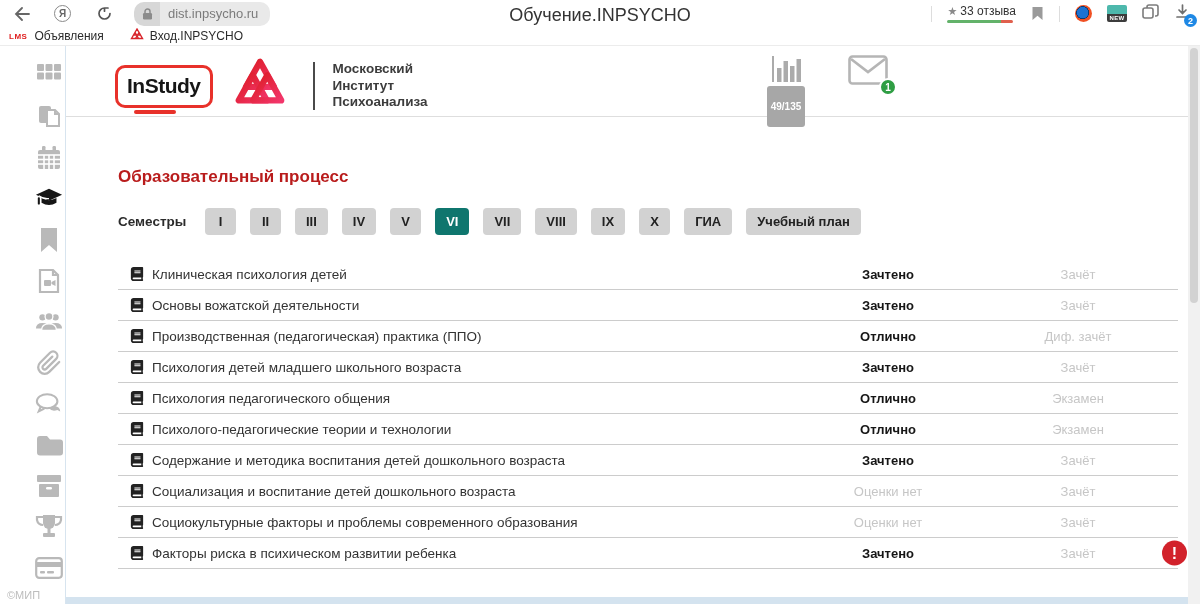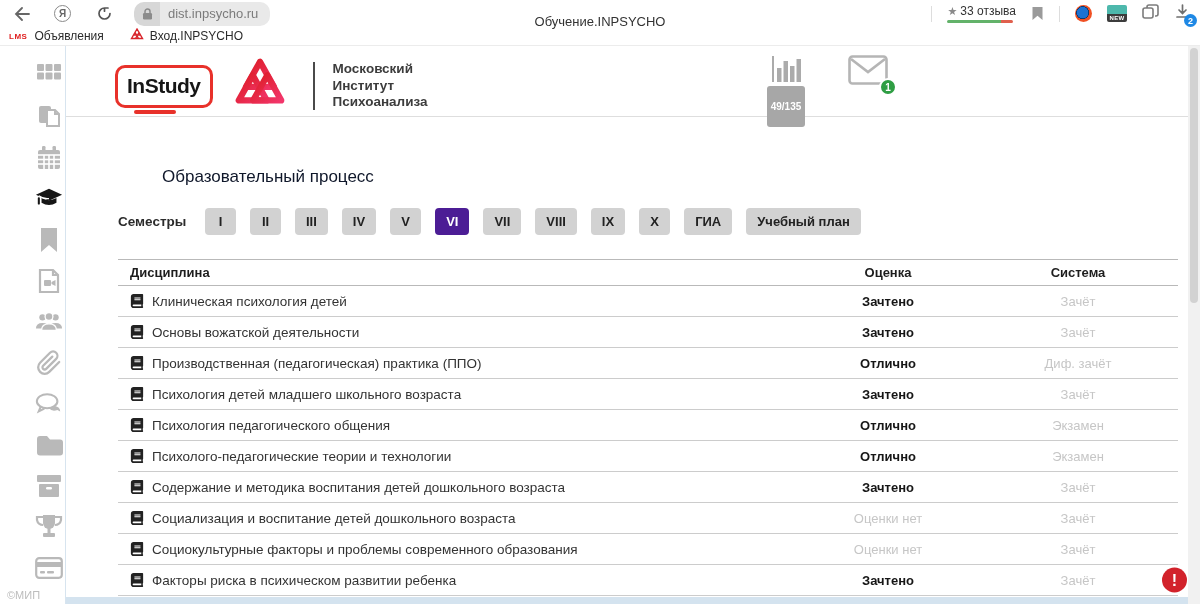--- a/index.html
+++ b/index.html
@@ -9,21 +9,21 @@
   
   .browser { height:27px; display:flex; align-items:center; position:relative; padding:0 8px; background:#fff; }
   .nav-ic { color:#666; display:flex; align-items:center; }
   .back-ic { margin-left:6px; }
   .ya-ic { margin-left:24px; width:17px; height:17px; border:1.5px solid #8a8a8a; border-radius:50%;
     display:flex; align-items:center; justify-content:center; font-size:10px; color:#666; font-weight:bold; }
   .reload-ic { margin-left:26px; }
   .url-pill { margin-left:22px; height:24px; display:flex; align-items:stretch; border-radius:10px; overflow:hidden; }
   .url-lock { width:26px; background:#d7d7d7; display:flex; align-items:center; justify-content:center; }
   .url-text { background:#e9e9e9; color:#7b7b7b; font-size:13px; display:flex; align-items:center; padding:0 12px 0 8px; }
-  .tab-title { position:absolute; left:50%; transform:translateX(-50%); top:14px; font-size:13px; color:#333;text-align:center; }
+  .tab-title { position:absolute; left:50%; transform:translateX(-50%); top:5px; font-size:18px; color:#333;text-align:center; }
   .chrome-right { position:absolute; right:10px; top:0; height:27px; display:flex; align-items:center; gap:15px; }
   .vdiv { width:1px; height:16px; background:#ddd; }
   .reviews { display:flex; flex-direction:column; gap:2px; }
   .reviews-top { display:flex; align-items:center; gap:3px; font-size:12px; color:#333; }
   .star { color:#8a8a8a; font-size:11px; }
   .rating-bar { height:3px; width:66px; display:flex; border-radius:2px; overflow:hidden; }
   .rating-bar .g { flex:1; background:#63b26a; }
   .rating-bar .r { width:12px; background:#e0604d; }
   .flag-ic svg { display:block; }
   .circle-ic { width:17px; height:17px; border-radius:50%;
@@ -64,27 +64,27 @@
   .hdr-chart { position:absolute; left:700px; top:9px; width:40px; text-align:center; }
   .hdr-badge { margin-top:-3px; background:#a7a7a7; color:#fff; font-size:10px; font-weight:bold;
     border-radius:3px; padding:15px 4px; display:inline-block; }
   .hdr-mail { position:absolute; left:782px; top:9px; }
   .mail-badge { position:absolute; right:-9px; bottom:-7px; width:18px; height:18px; border-radius:50%;
     background:#2f9e44; border:2px solid #fff; color:#fff; font-size:10px; font-weight:bold;
     display:flex; align-items:center; justify-content:center; }
 
   
   .page { padding-left:52px; padding-top:50px; }
-  .page-title { font-size:17px; font-weight:normal; color:#0f172a;margin-left:44px; }
+  .page-title { font-size:17px; font-weight:bold; color:#b91c1c; }
   .semesters { display:flex; align-items:center; margin-top:21px; }
   .sem-label { font-size:13.5px; font-weight:bold; color:#2b2b2b; width:87px; }
   .tabs { display:flex; gap:14px; align-items:center; }
   .tab { border:none; background:#d2d2d2; color:#222; font-weight:bold; font-size:13px;
     font-family:"Liberation Sans", sans-serif; padding:6px 11px; min-width:31px; border-radius:4px; cursor:pointer; }
-  .tab.active { background:#4c1d95; color:#fff; }
+  .tab.active { background:#0f766e; color:#fff; }
 
   
   .table { margin-top:24px; width:1060px; position:relative; }
   .thead, .trow { display:grid; grid-template-columns:1fr 180px 200px; align-items:center; }
   .thead { height:27px; border-top:1px solid #b9b9b9; border-bottom:1px solid #b9b9b9;
     font-size:13px; font-weight:bold; color:#1d1d1d; }
   .thead .cell:first-child { padding-left:12px; }
   .thead .cell:nth-child(2), .thead .cell:nth-child(3) { text-align:center; }
   .trow { height:31px; border-bottom:1px solid #cccccc; position:relative; }
   .cell.disc { display:flex; align-items:center; gap:8px; padding-left:12px; font-size:13.5px; color:#333; }
@@ -355,25 +355,20 @@
             <button class="tab">VII</button>
             <button class="tab">VIII</button>
             <button class="tab">IX</button>
             <button class="tab">X</button>
             <button class="tab">ГИА</button>
             <button class="tab">Учебный план</button>
           </div>
       </div>
 
       <div class="table">
-        <div class="thead">
-          <span class="cell">Дисциплина</span>
-          <span class="cell">Оценка</span>
-          <span class="cell">Система</span>
-        </div>
         <div>
             <div class="trow">
               <div class="cell disc">
                 <span class="book">
                   <svg width="14" height="14" viewBox="0 0 448 512">
                     <path fill="#222" d="M448 360V24c0-13.3-10.7-24-24-24H96C43 0 0 43 0 96v320c0 53 43 96 96 96h328c13.3 0 24-10.7 24-24v-16c0-7.5-3.5-14.3-8.9-18.7-4.2-15.4-4.2-59.3 0-74.7 5.4-4.3 8.9-11.1 8.9-18.6zM128 134c0-3.3 2.7-6 6-6h212c3.3 0 6 2.7 6 6v20c0 3.3-2.7 6-6 6H134c-3.3 0-6-2.7-6-6v-20zm0 64c0-3.3 2.7-6 6-6h212c3.3 0 6 2.7 6 6v20c0 3.3-2.7 6-6 6H134c-3.3 0-6-2.7-6-6v-20zm253.4 250H96c-17.7 0-32-14.3-32-32 0-17.6 14.4-32 32-32h285.4c-1.9 17.1-1.9 46.9 0 64z"></path>
                   </svg>
                 </span>
                 <span class="disc-text">Клиническая психология детей</span>
               </div>

